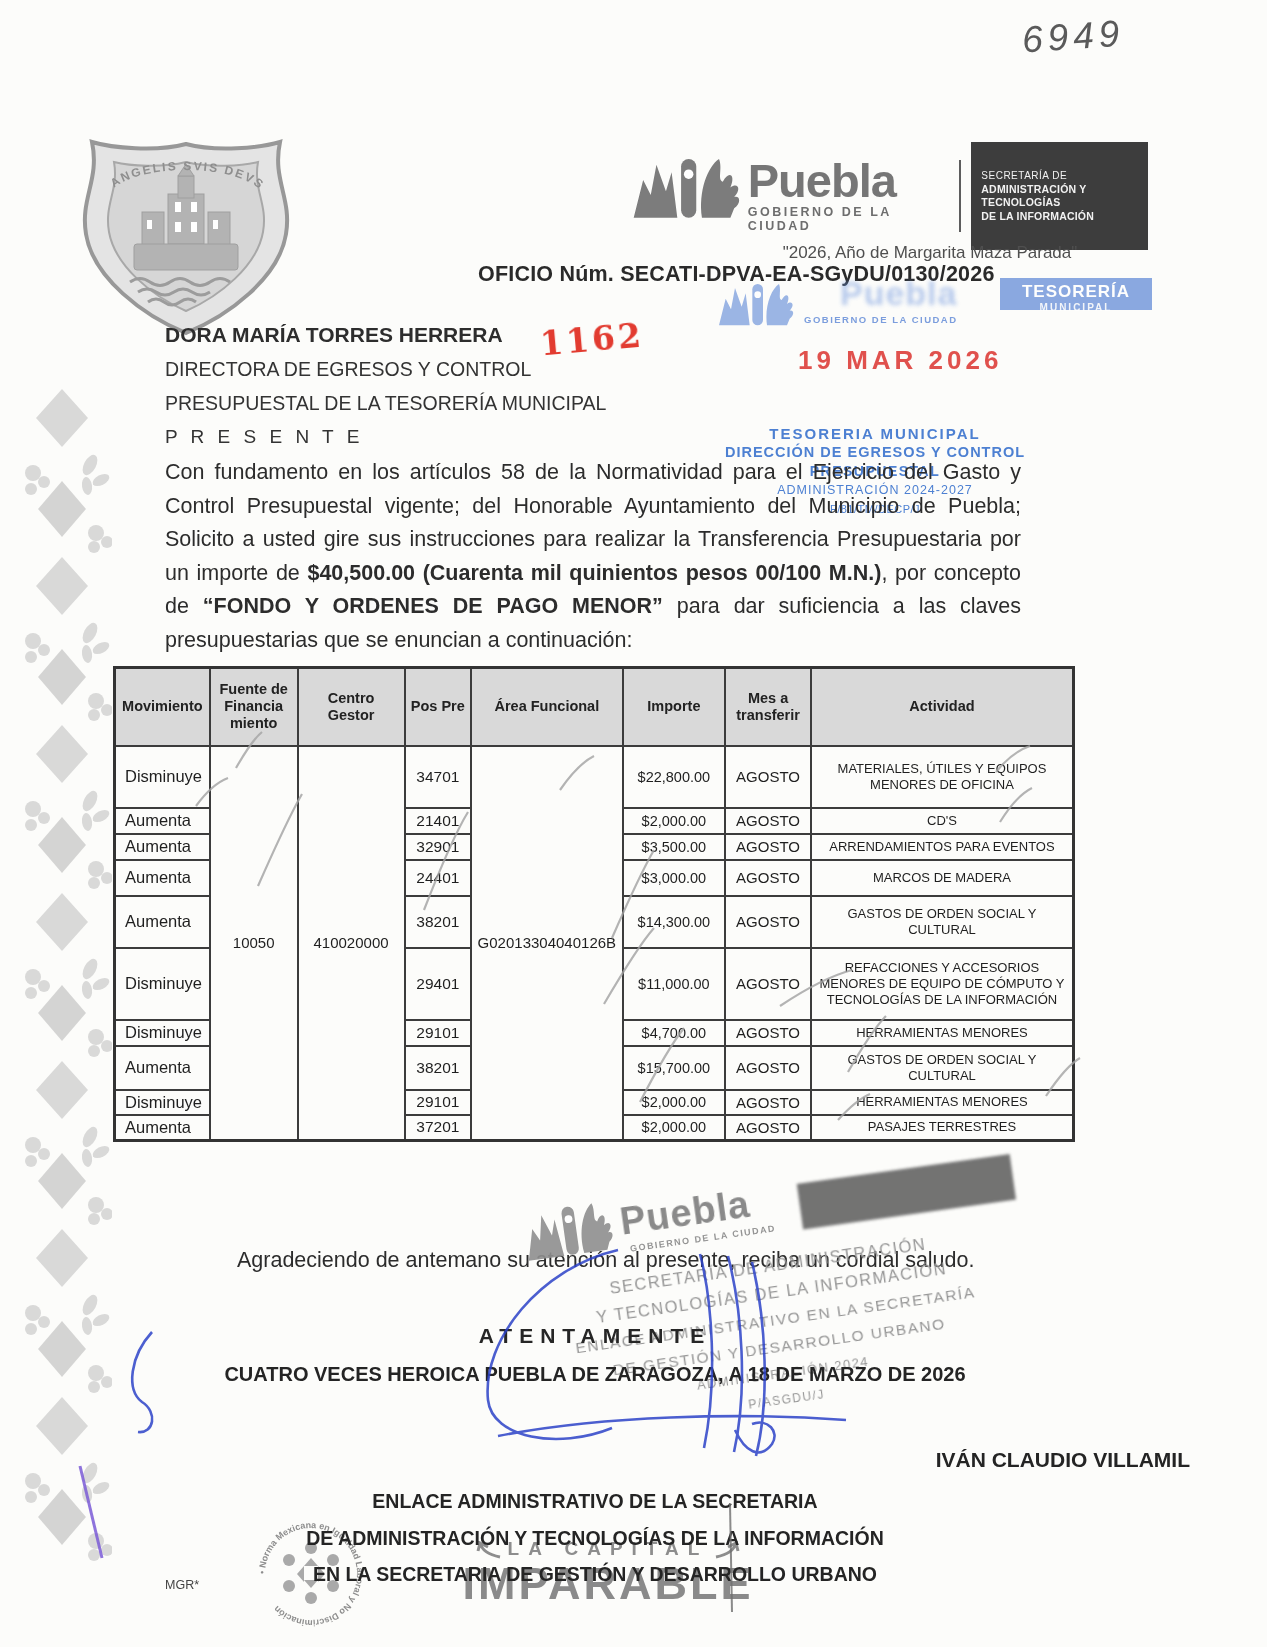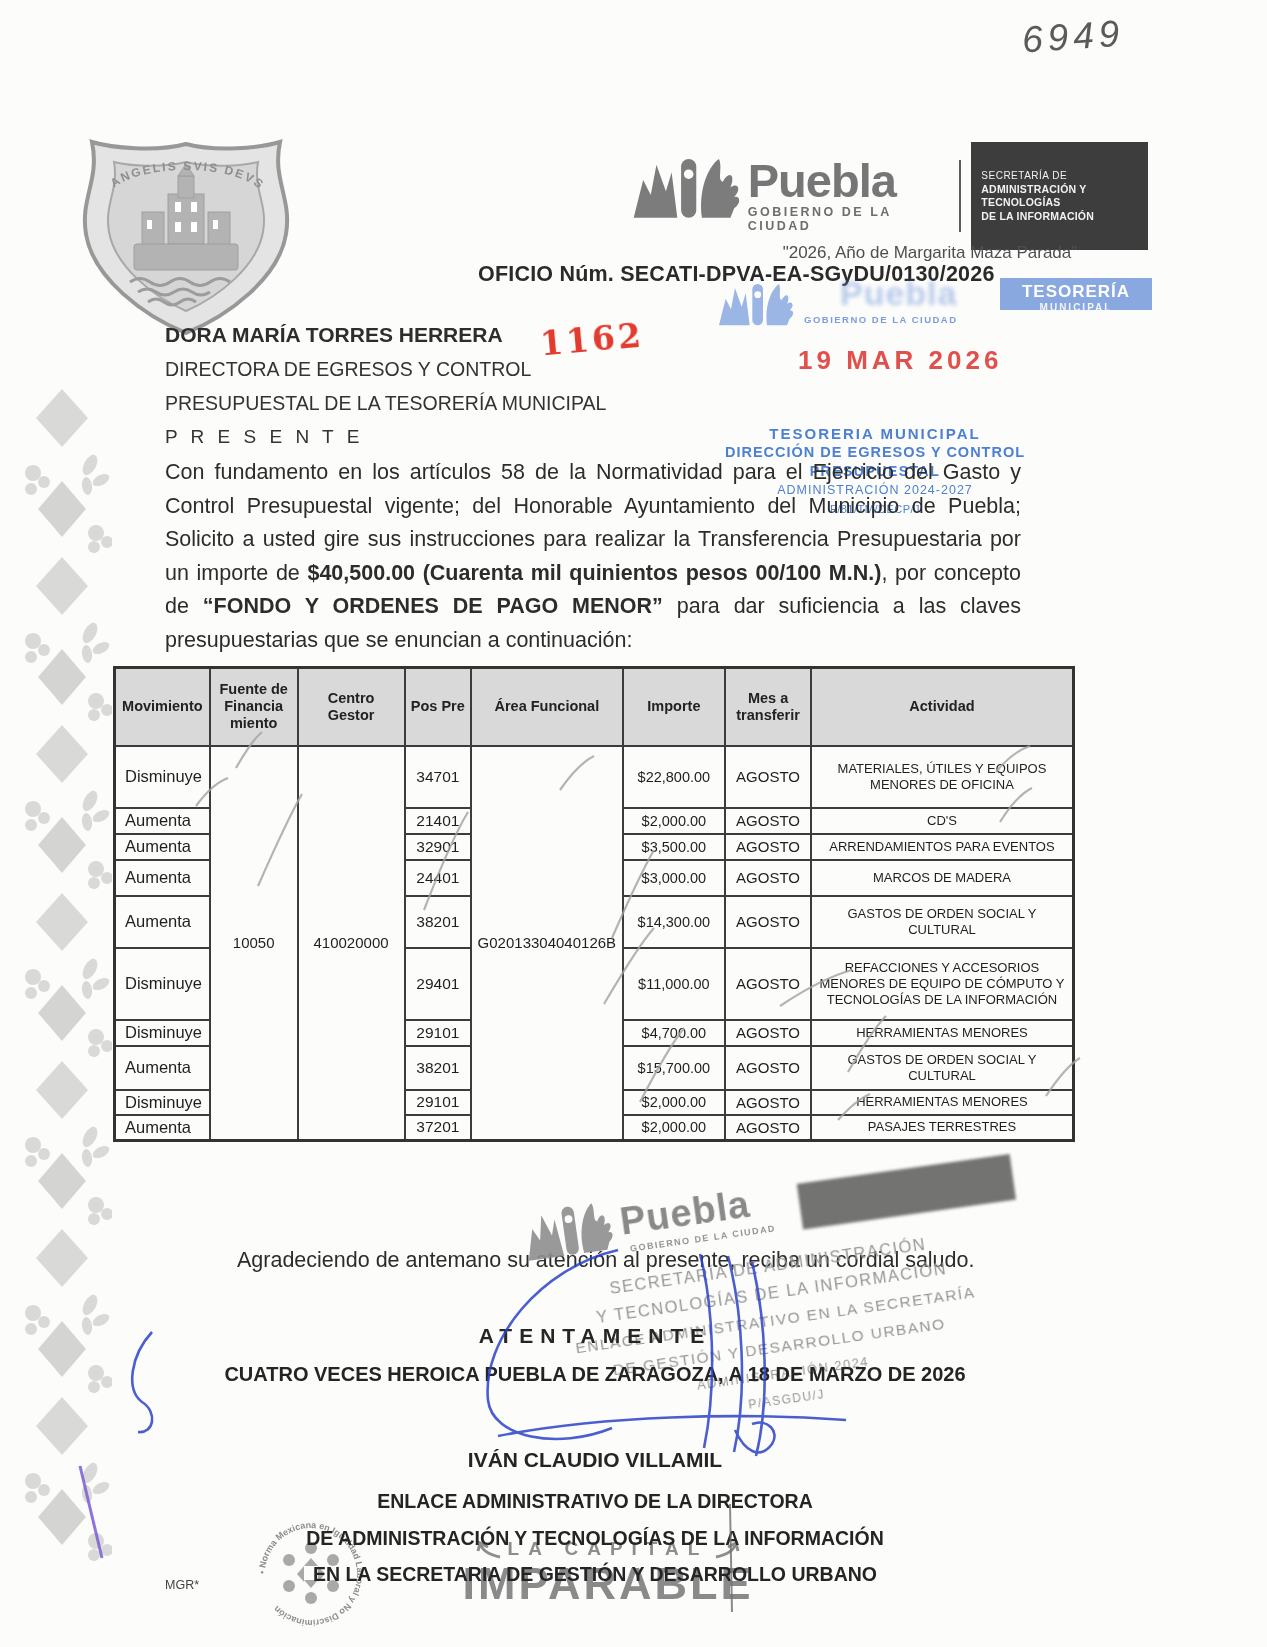--- a/index.html
+++ b/index.html
@@ -85,21 +85,21 @@
         filter:blur(1.6px);opacity:.82;}
   .ghost .glines{text-align:center;width:580px;line-height:27px;letter-spacing:1.5px;filter:blur(.3px);}
   .ghost .gl1,.ghost .gl2{font-size:16.5px;}
   .ghost .gl3,.ghost .gl4{font-size:15.5px;}
   .ghost .gl5{font-size:13px;}
   .ghost .gl6{font-size:12px;}
 
   .centerline{left:0;width:1190px;text-align:center;z-index:2;}
   .atent{top:1324px;font-size:21px;font-weight:bold;letter-spacing:7px;color:#262626;}
   .placedate{top:1363px;font-size:20px;font-weight:bold;color:#242424;}
-  .signame{top:1448px;font-size:21px;font-weight:bold;color:#242424;}
+  .signame{top:1448px;font-size:21px;font-weight:bold;color:#242424;text-align:right;}
   .sigrole1{top:1490px;font-size:19.5px;font-weight:bold;color:#242424;}
   .sigrole2{top:1527px;font-size:19.5px;font-weight:bold;color:#242424;}
   .sigrole3{top:1563px;font-size:19.5px;font-weight:bold;color:#242424;}
 
   
   .mgr{left:165px;top:1578px;font-size:12.5px;color:#444;}
   .capital{left:398px;top:1538px;width:420px;text-align:center;color:#8d8d8d;z-index:1;}
   .capital .cap-top{font-size:19px;font-weight:bold;letter-spacing:9px;position:relative;}
   .capital .cap-main{font-size:45px;font-weight:bold;letter-spacing:3px;margin-top:-2px;color:#8a8a8a;}
   .norma{left:252px;top:1514px;z-index:1;}
@@ -352,21 +352,21 @@
       <div class="gl3">ENLACE ADMINISTRATIVO EN LA SECRETARÍA</div>
       <div class="gl4">DE GESTIÓN Y DESARROLLO URBANO</div>
       <div class="gl5">ADMINISTRACIÓN 2024</div>
       <div class="gl6">P/ASGDU/J</div>
     </div>
   </div>
 
   <div class="abs centerline atent">ATENTAMENTE</div>
   <div class="abs centerline placedate">CUATRO VECES HEROICA PUEBLA DE ZARAGOZA, A 18 DE MARZO DE 2026</div>
   <div class="abs centerline signame">IVÁN CLAUDIO VILLAMIL</div>
-  <div class="abs centerline sigrole1">ENLACE ADMINISTRATIVO DE LA DIRECTORA</div>
+  <div class="abs centerline sigrole1">ENLACE ADMINISTRATIVO DE LA SECRETARIA</div>
   <div class="abs centerline sigrole2">DE ADMINISTRACIÓN Y TECNOLOGÍAS DE LA INFORMACIÓN</div>
   <div class="abs centerline sigrole3">EN LA SECRETARIA DE GESTIÓN Y DESARROLLO URBANO</div>
 
   <svg class="abs norma" width="118" height="120" viewBox="0 0 118 120">
     <defs>
         <path id="bcirc" d="M59,60 m-46,0 a46,46 0 1,1 92,0 a46,46 0 1,1 -92,0"></path>
       </defs>
     <text font-size="9" fill="#8d8d8d" font-weight="bold">
       <textPath href="#bcirc">• Norma Mexicana en Igualdad Laboral y No Discriminación</textPath>
     </text>

